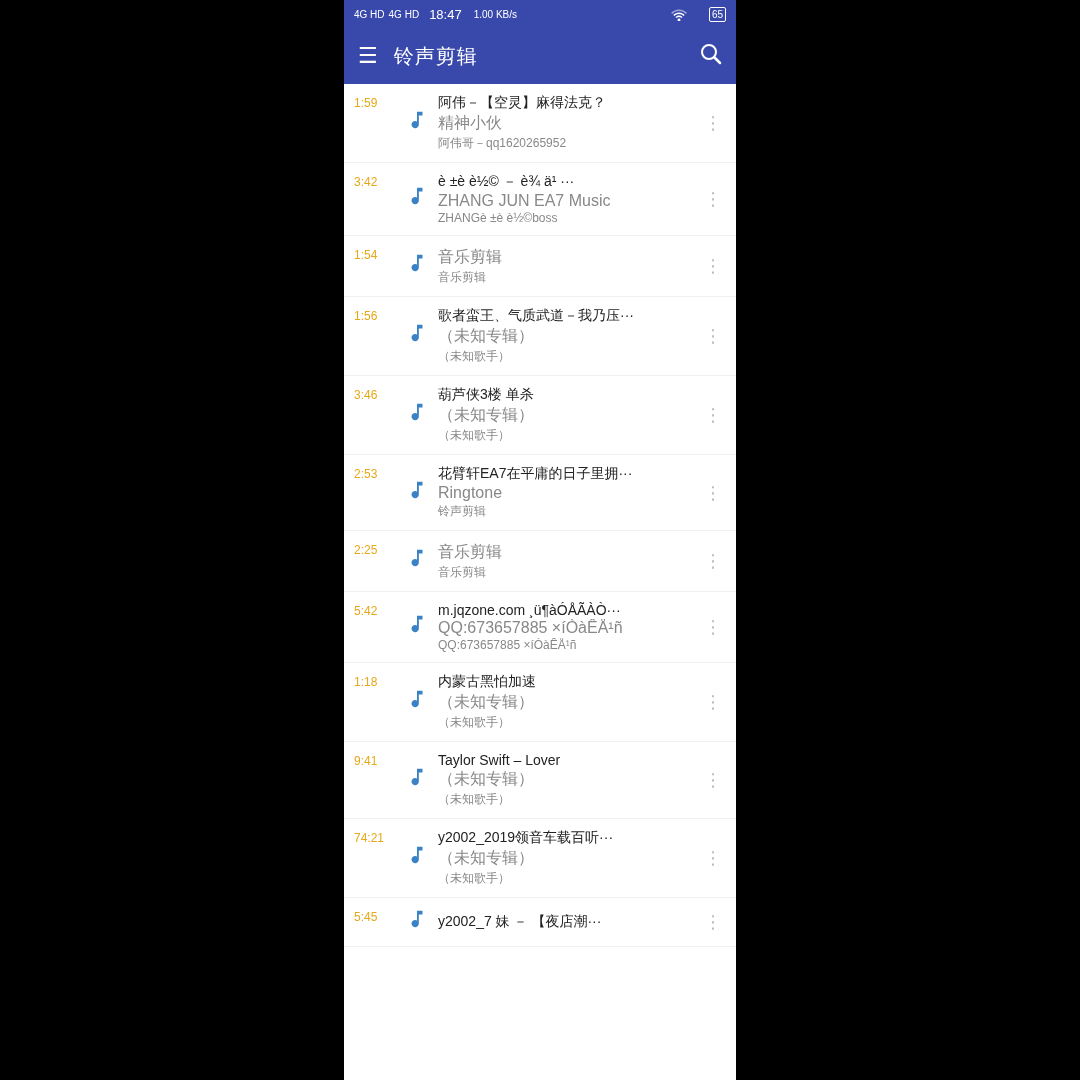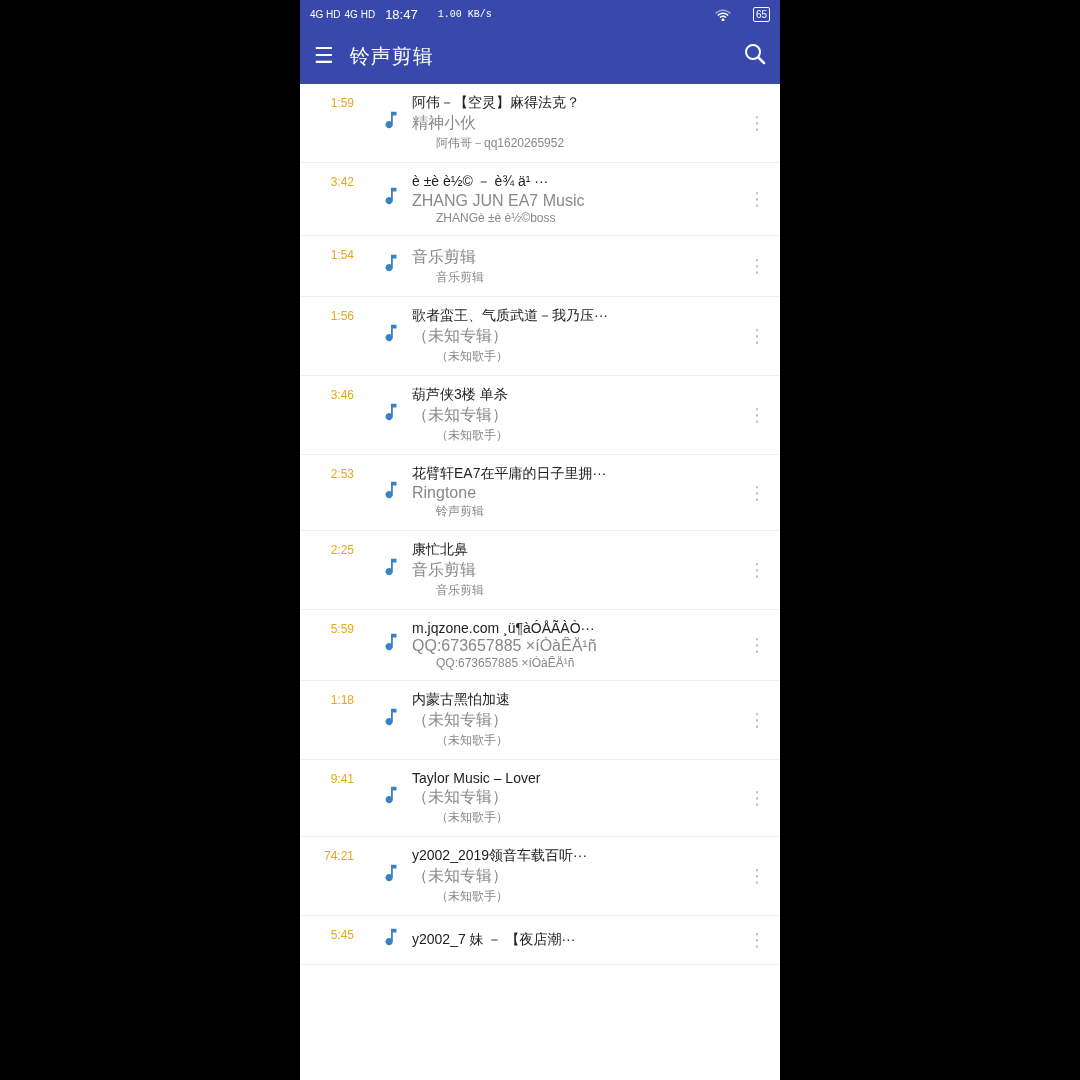--- a/index.html
+++ b/index.html
@@ -6,21 +6,21 @@
     body {
       background: #000;
       display: flex;
       justify-content: center;
       align-items: center;
       width: 1080px;
       height: 1080px;
       font-family: 'Arial', sans-serif;
     }
     .phone-frame {
-      width: 480px;
+      width: 392px;
       height: 1080px;
       background: #84cc16;
       display: flex;
       flex-direction: column;
       overflow: hidden;
     }
     .status-bar {
       background: #3949ab;
       color: #fff;
       font-size: 11px;
@@ -70,24 +70,23 @@
     }
     .list-item {
       display: flex;
       align-items: center;
       padding: 10px 10px 10px 10px;
       border-bottom: 1px solid #f0f0f0;
       position: relative;
     }
     .time-col {
       width: 44px;
-      text-align: right;
       font-size: 12px;
       color: #e6a817;
-      margin-right: 26px;
+      margin-right: 8px;
       flex-shrink: 0;
       align-self: flex-start;
       padding-top: 2px;
     }
     .music-icon {
       color: #3b82c4;
       font-size: 22px;
       margin-right: 10px;
       flex-shrink: 0;
     }
@@ -111,21 +110,20 @@
       text-overflow: ellipsis;
       margin-top: 1px;
     }
     .item-sub2 {
       font-size: 12px;
       color: #888;
       white-space: nowrap;
       overflow: hidden;
       text-overflow: ellipsis;
       margin-top: 1px;
-      margin-left: 24px;
     }
     .more-btn {
       color: #bbb;
       font-size: 18px;
       cursor: pointer;
       padding: 0 4px;
       flex-shrink: 0;
       align-self: center;
     }
     .battery-box {
@@ -140,21 +138,21 @@
 </head>
 <body>
 
 <div class="phone-frame">
 
   <div class="status-bar">
     <div class="status-left">
       <span style="font-size:10px;">4G HD</span>
       <span style="font-size:10px;">4G HD</span>
       <span style="font-size:13px;font-weight:normal;margin-left:6px;">18:47</span>
-      <span style="font-size:10px;margin-left:16px;font-family:Liberation Mono, monospace;">1.00 KB/s</span>
+      <span style="font-size:10px;margin-left:8px;">1.00 KB/s</span>
     </div>
     <div class="status-right">
 
       <svg width="18" height="14" viewBox="0 0 18 14" fill="white">
         <path d="M9 11.5c-.8 0-1.5.7-1.5 1.5s.7 1.5 1.5 1.5 1.5-.7 1.5-1.5-.7-1.5-1.5-1.5z"></path>
         <path d="M9 8.5c-1.4 0-2.7.6-3.6 1.5l1.1 1.1c.7-.7 1.6-1.1 2.5-1.1s1.8.4 2.5 1.1l1.1-1.1C11.7 9.1 10.4 8.5 9 8.5z"></path>
         <path d="M9 5.5C6.8 5.5 4.8 6.4 3.3 7.9l1.1 1.1C5.5 7.8 7.2 7 9 7s3.5.8 4.6 2l1.1-1.1C13.2 6.4 11.2 5.5 9 5.5z"></path>
         <path d="M9 2.5C5.9 2.5 3.1 3.8 1.1 5.8L2.2 7C4 5.1 6.4 4 9 4s5 1.1 6.8 3L17 5.8C15 3.8 12.1 2.5 9 2.5z" opacity="0.5"></path>
       </svg>
       <div class="battery-box">
@@ -259,28 +257,27 @@
     <div class="more-btn">⋮</div>
   </div>
       <div class="list-item">
     <div class="time-col">2:25</div>
     <div class="music-icon">
       <svg width="22" height="22" viewBox="0 0 24 24" fill="#3b82c4">
         <path d="M12 3v10.55c-.59-.34-1.27-.55-2-.55-2.21 0-4 1.79-4 4s1.79 4 4 4 4-1.79 4-4V7h4V3h-6z"></path>
       </svg>
     </div>
     <div class="item-info">
-      <div class="item-title">康忙北鼻</div>
       <div class="item-sub1">音乐剪辑</div>
       <div class="item-sub2">音乐剪辑</div>
     </div>
     <div class="more-btn">⋮</div>
   </div>
       <div class="list-item">
-    <div class="time-col">5:59</div>
+    <div class="time-col">5:42</div>
     <div class="music-icon">
       <svg width="22" height="22" viewBox="0 0 24 24" fill="#3b82c4">
         <path d="M12 3v10.55c-.59-.34-1.27-.55-2-.55-2.21 0-4 1.79-4 4s1.79 4 4 4 4-1.79 4-4V7h4V3h-6z"></path>
       </svg>
     </div>
     <div class="item-info">
       <div class="item-title">m.jqzone.com ¸ü¶àÓÅÃÀÒ···</div>
       <div class="item-sub1">QQ:673657885 ×íÒàÊÅ¹ñ</div>
       <div class="item-sub2">QQ:673657885 ×íÒàÊÅ¹ñ</div>
     </div>
@@ -301,21 +298,21 @@
     <div class="more-btn">⋮</div>
   </div>
       <div class="list-item">
     <div class="time-col">9:41</div>
     <div class="music-icon">
       <svg width="22" height="22" viewBox="0 0 24 24" fill="#3b82c4">
         <path d="M12 3v10.55c-.59-.34-1.27-.55-2-.55-2.21 0-4 1.79-4 4s1.79 4 4 4 4-1.79 4-4V7h4V3h-6z"></path>
       </svg>
     </div>
     <div class="item-info">
-      <div class="item-title">Taylor Music – Lover</div>
+      <div class="item-title">Taylor Swift – Lover</div>
       <div class="item-sub1">（未知专辑）</div>
       <div class="item-sub2">（未知歌手）</div>
     </div>
     <div class="more-btn">⋮</div>
   </div>
       <div class="list-item">
     <div class="time-col">74:21</div>
     <div class="music-icon">
       <svg width="22" height="22" viewBox="0 0 24 24" fill="#3b82c4">
         <path d="M12 3v10.55c-.59-.34-1.27-.55-2-.55-2.21 0-4 1.79-4 4s1.79 4 4 4 4-1.79 4-4V7h4V3h-6z"></path>

